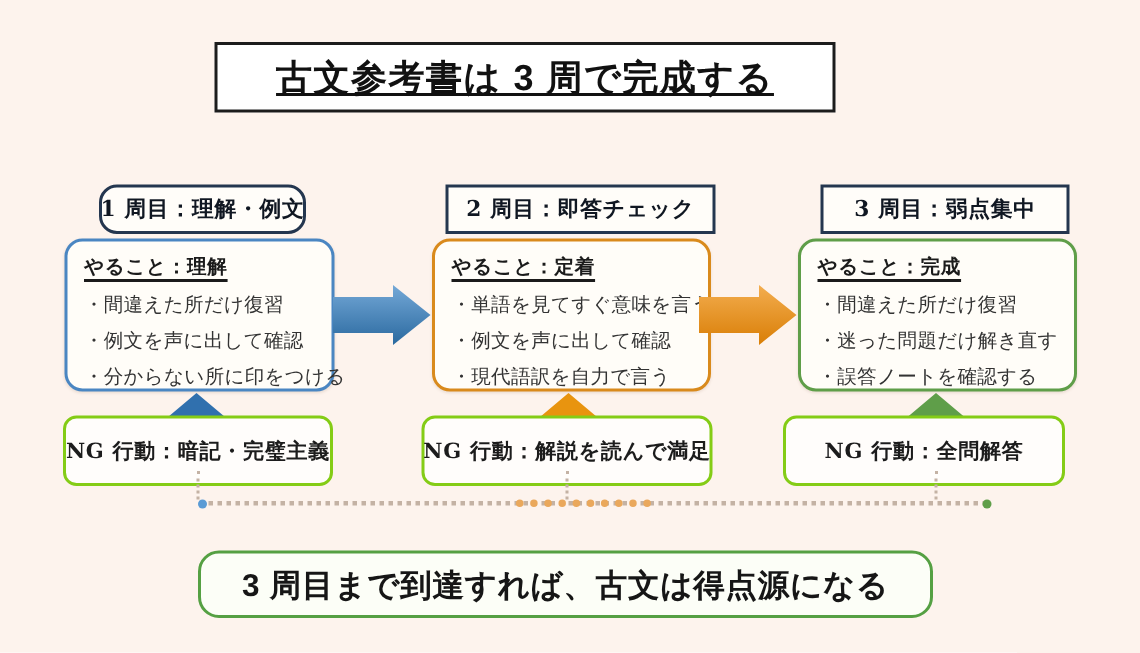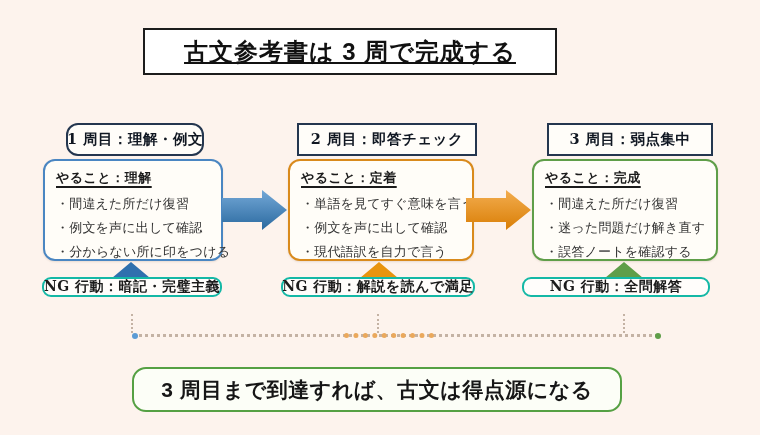--- a/index.html
+++ b/index.html
@@ -58,22 +58,22 @@
     position:absolute;top:262px;width:0;height:0;
     border-left:19px solid transparent;
     border-right:19px solid transparent;
     border-bottom:16px solid #3070ae;
   }
   .t1{left:112px;}
   .t2{left:360px;border-bottom-color:#e8940f;}
   .t3{left:605px;border-bottom-color:#5f9e49;}
   
   .ng-box{
-    position:absolute;top:277px;height:20px;
-    background:#fffdfb;border:2px solid #14b8a6;border-radius:9px;
+    position:absolute;top:277px;height:47px;
+    background:#fffdfb;border:2px solid #84cc16;border-radius:9px;
     display:flex;align-items:center;justify-content:center;
     font-family:"DejaVu Serif","Liberation Serif",serif;
     font-size:14px;font-weight:bold;color:#1c1c1c;
     letter-spacing:0.5px;white-space:nowrap;box-sizing:border-box;
   }
   .n1{left:42px;width:180px;}
   .n2{left:281px;width:194px;}
   .n3{left:522px;width:188px;}
   
   .stub{

